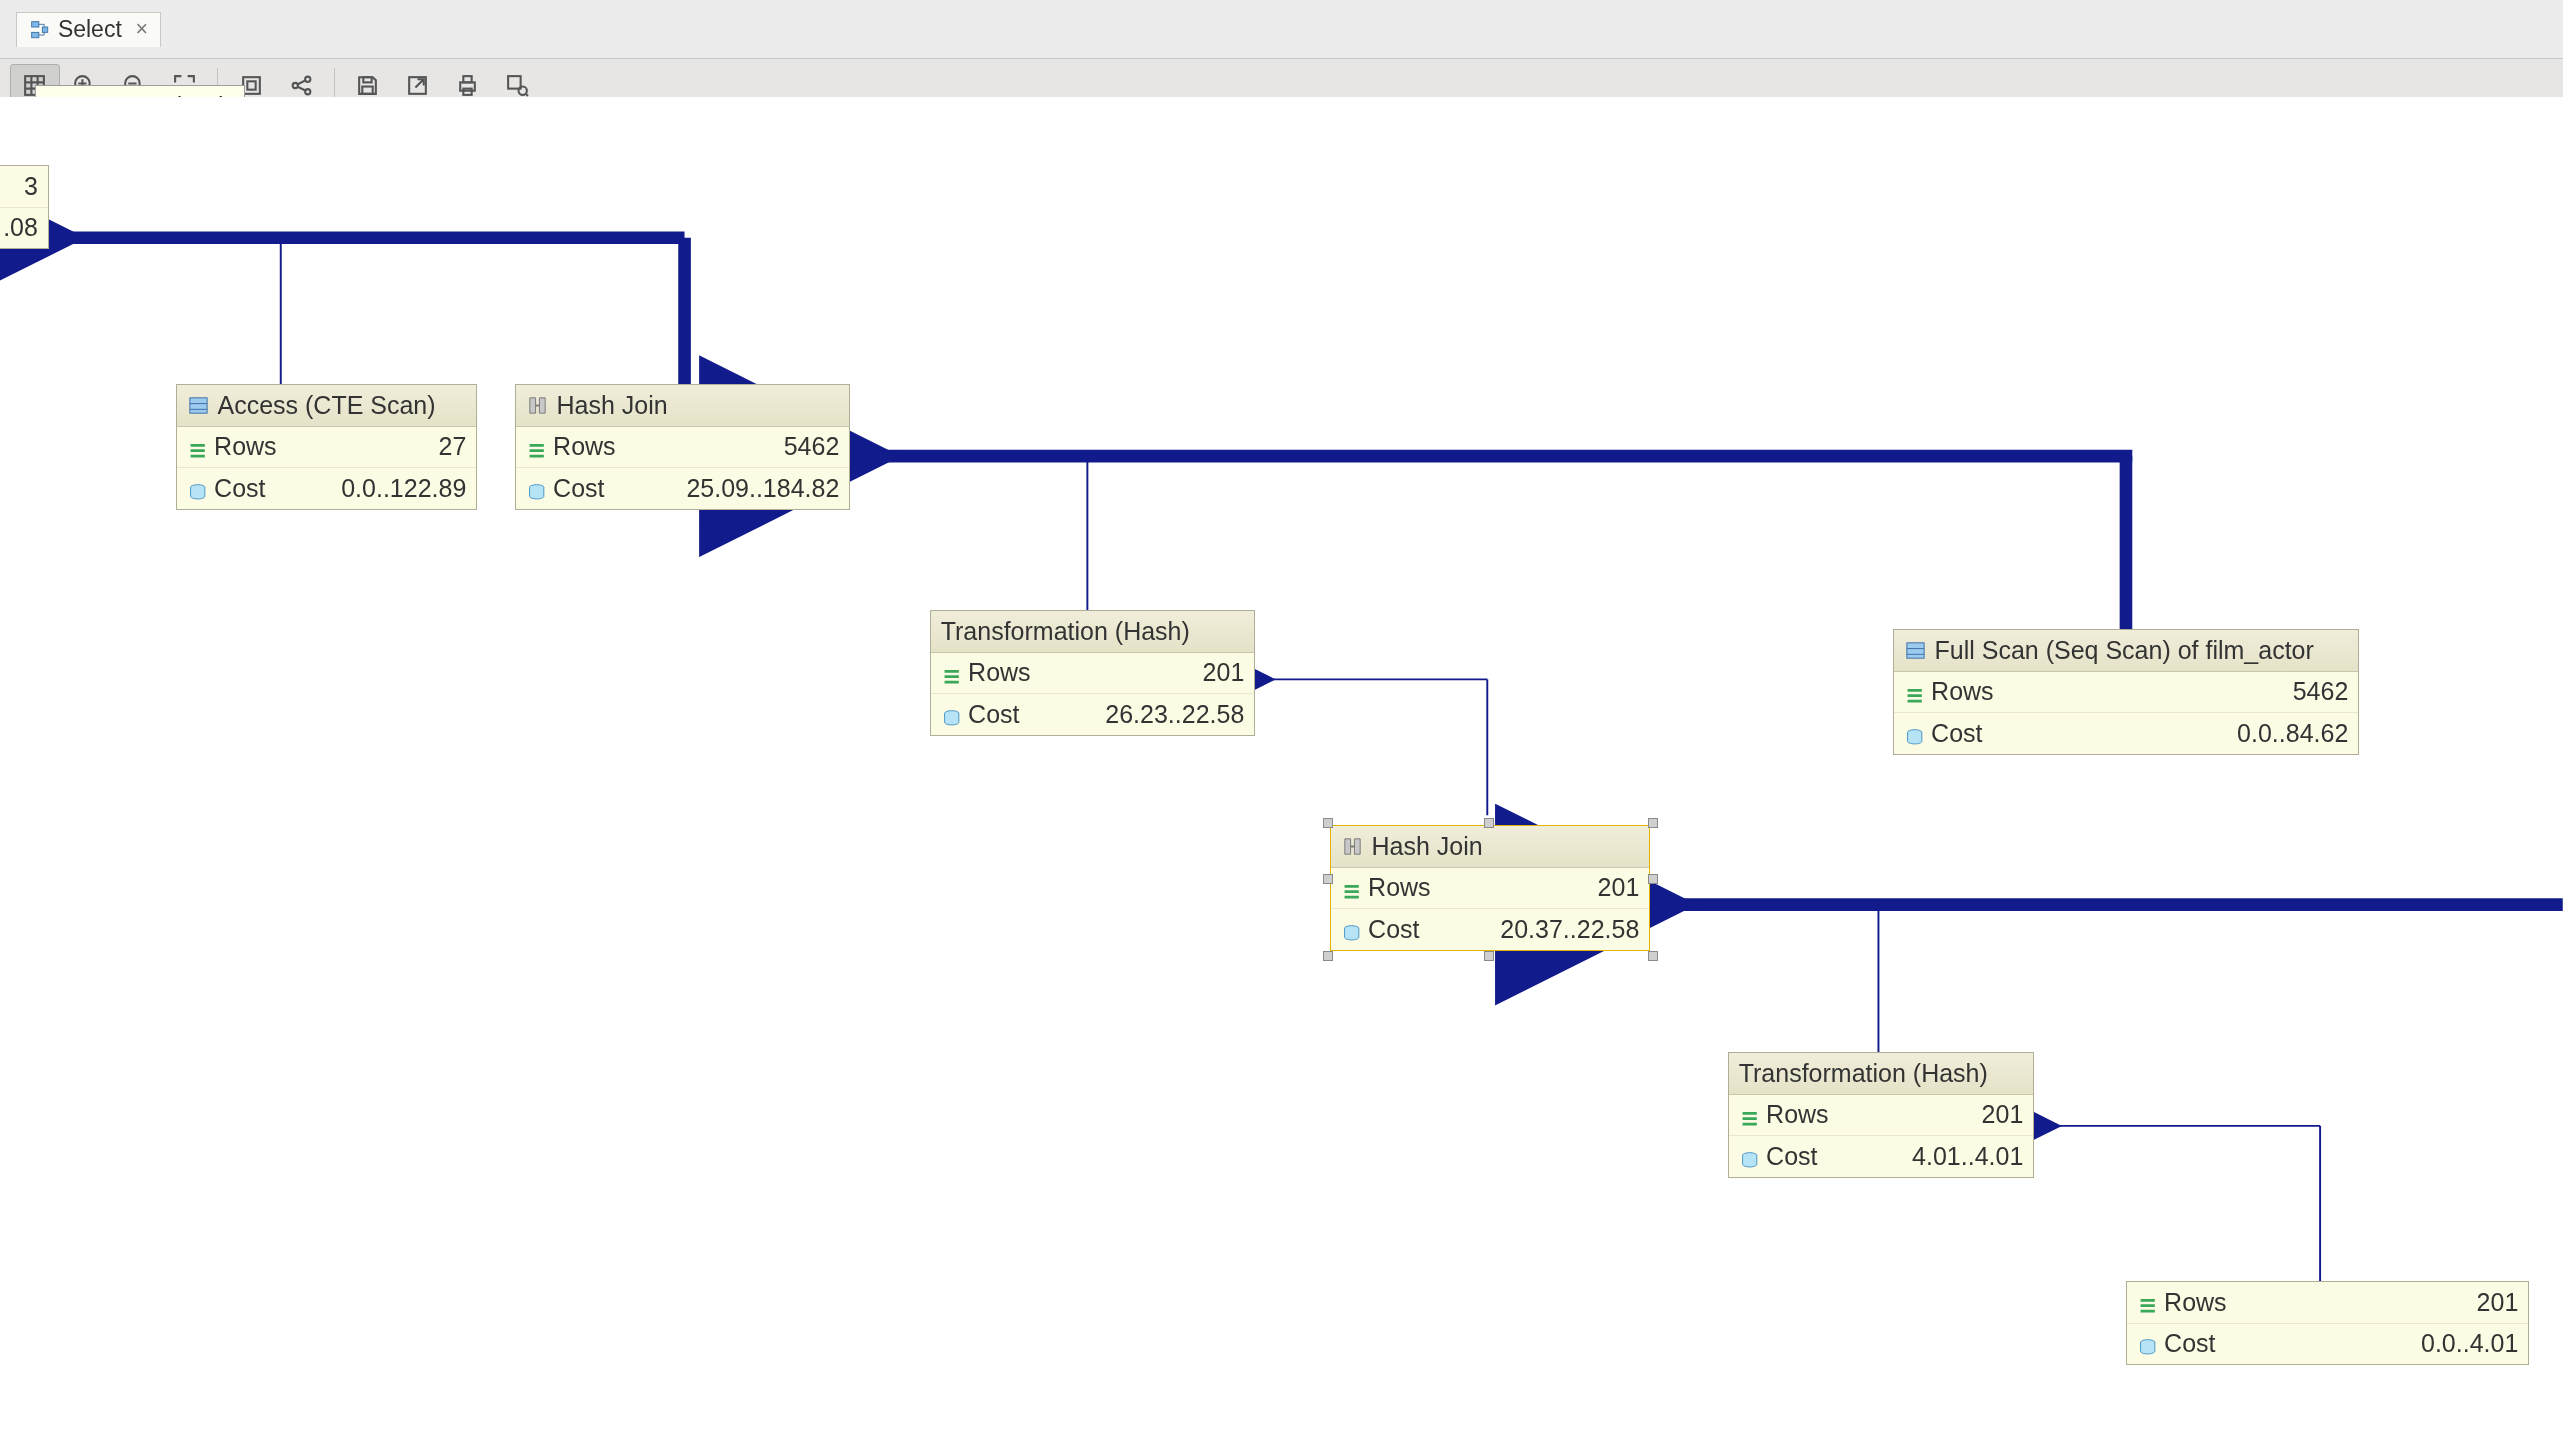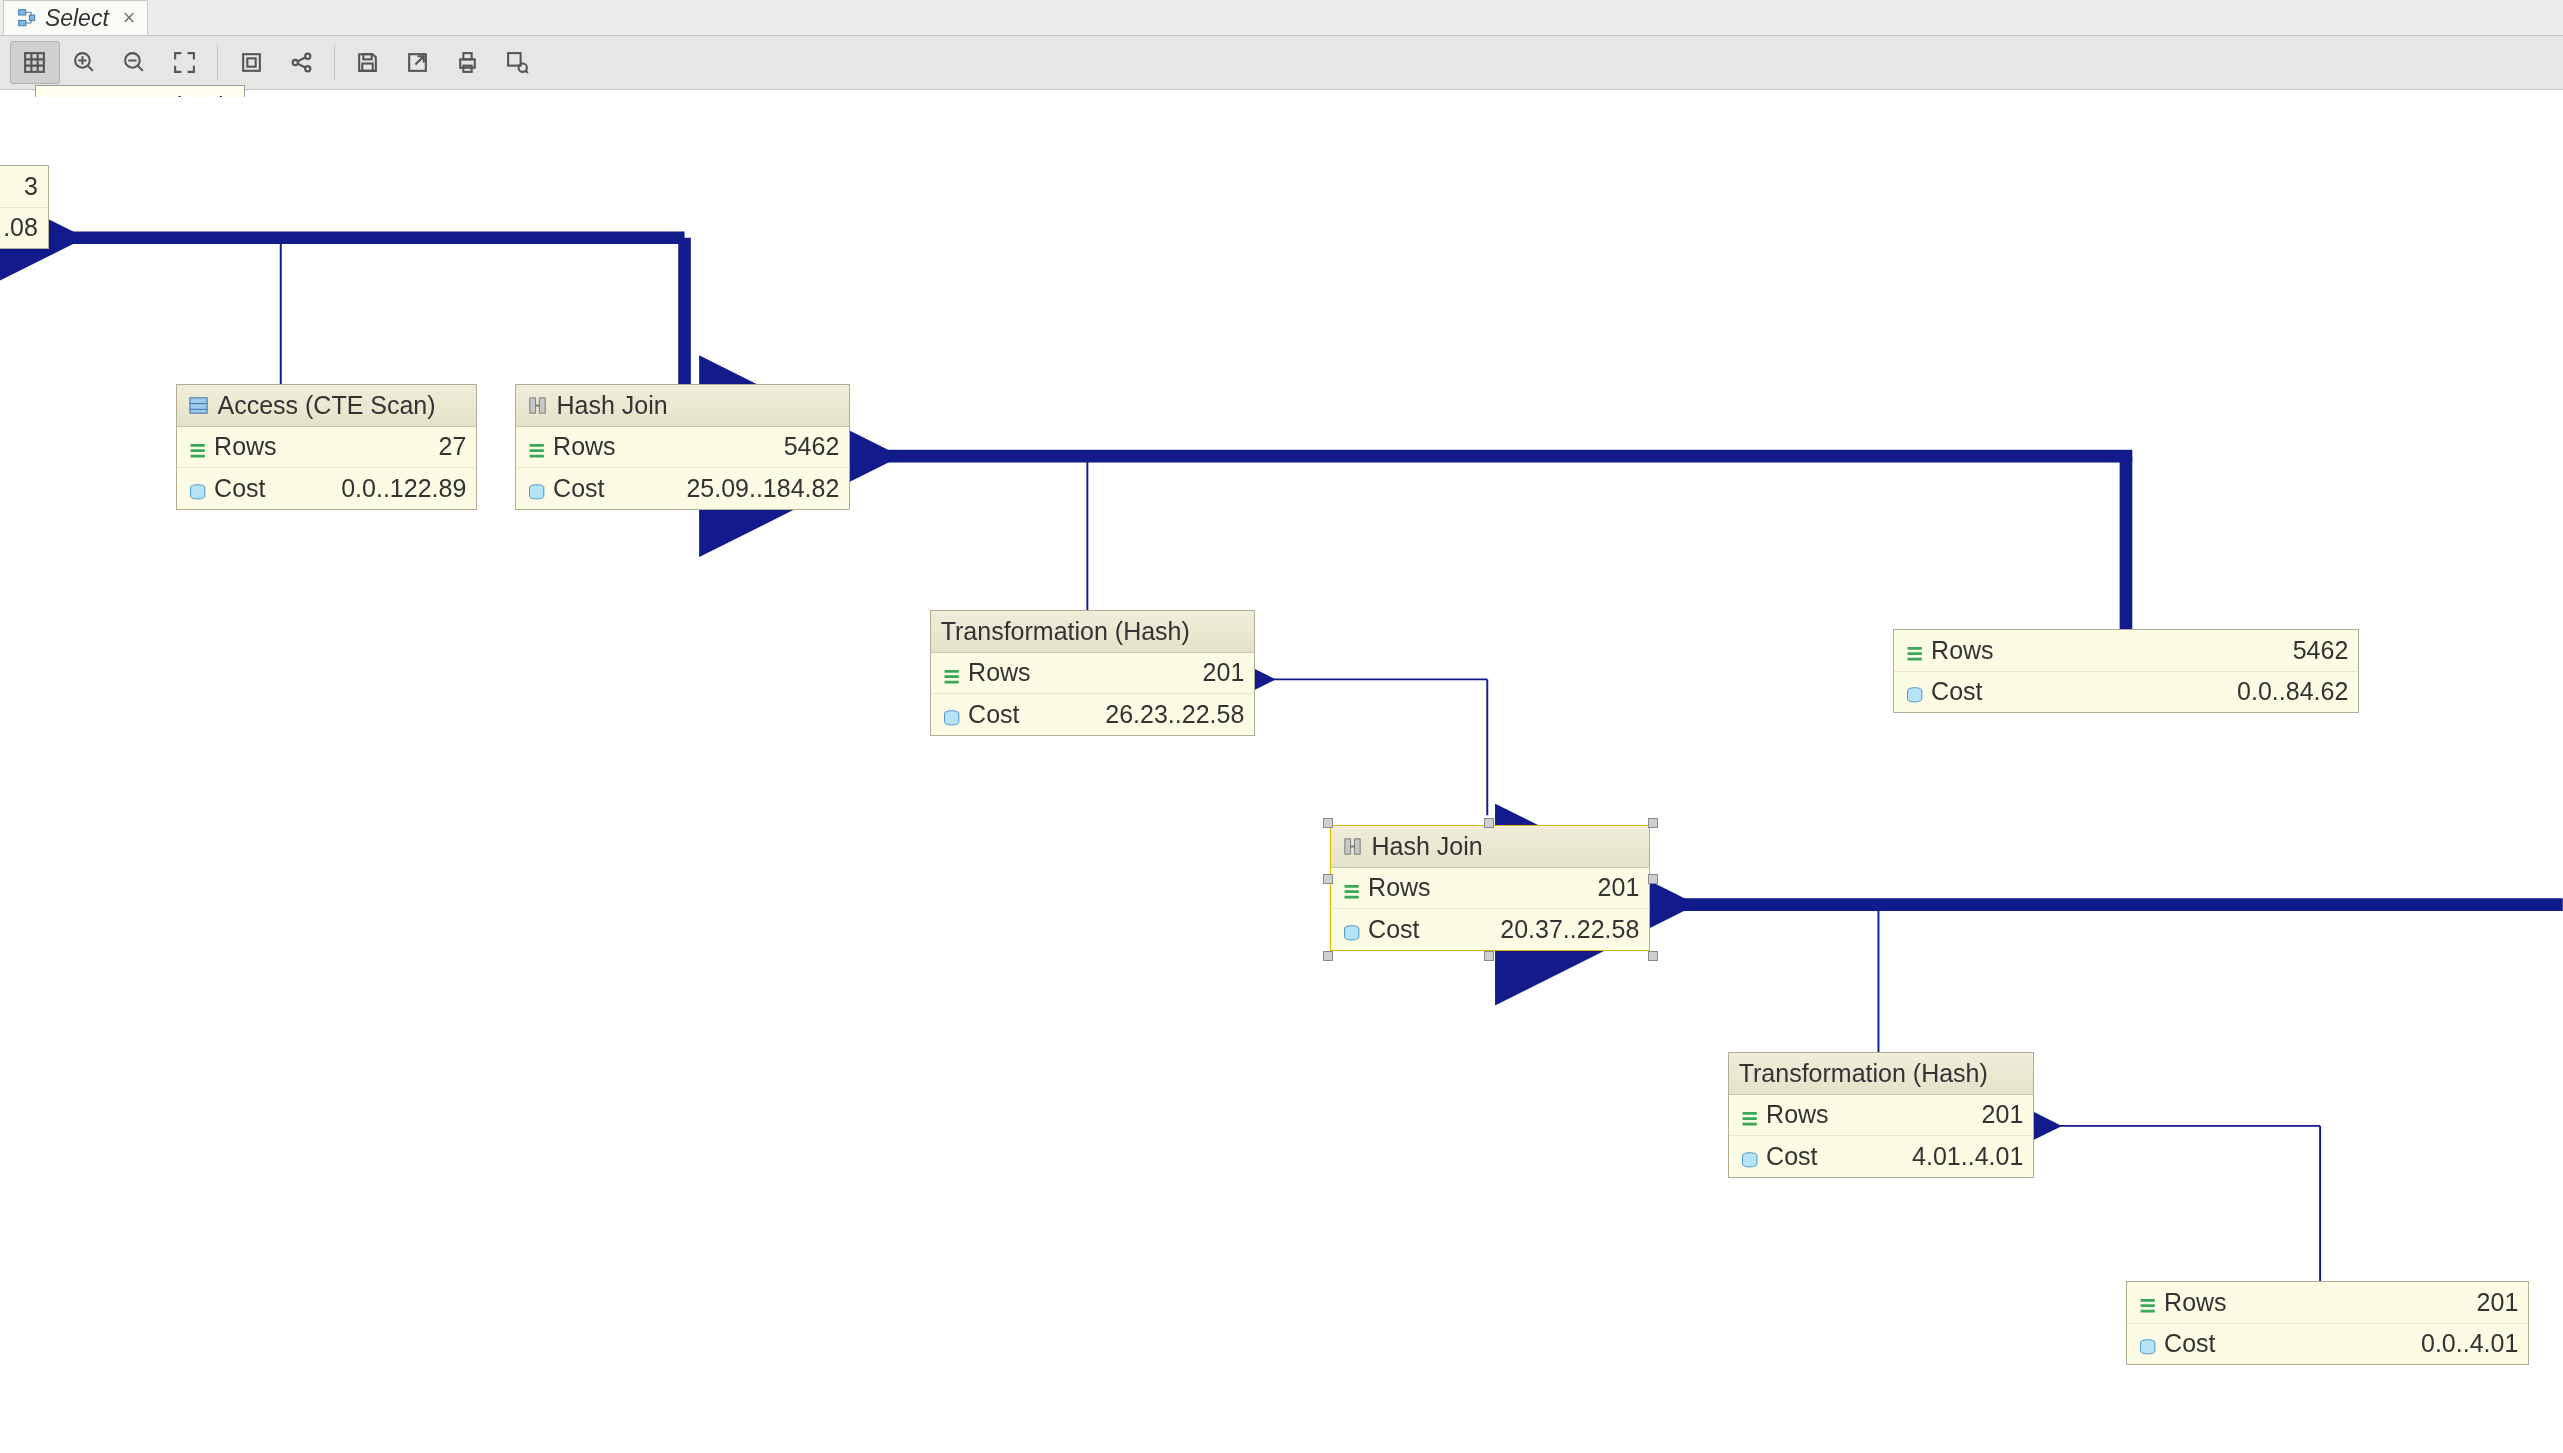--- a/index.html
+++ b/index.html
@@ -1,20 +1,20 @@
 <!DOCTYPE html>
 <html><head>
 <meta charset="utf-8">
 <style>
   * { box-sizing: border-box; margin: 0; padding: 0; }
   html, body { width: 100%; height: 100%; font-family: Arial, Helvetica, sans-serif; background: #fff; }
   .app { position: relative; width: 2563px; height: 1453px; overflow: hidden; }
 
   
-  .tabbar { height: 36px; background: #edecec; border-bottom: 1px solid #c8c8c8; display: flex; align-items: center; padding-left: 3px; font-style: italic; }
+  .tabbar { height: 59px; background: #edecec; border-bottom: 1px solid #c8c8c8; display: flex; align-items: center; padding-left: 16px; }
   .tab { display: flex; align-items: center; height: 35px; padding: 0 11.7px; background: #fafaf7; border: 1px solid #c8c8c8; border-bottom: none; font-size: 23px; color: #333; gap: 7.8px; }
   .tab .tab-icon { width: 21.4px; height: 21.4px; }
   .tab .close { color: #777; font-size: 21.4px; margin-left: 5.8px; cursor: pointer; }
 
   
   .toolbar { height: 54px; background: #e7e6e5; border-bottom: 1px solid #c4c4c4; display: flex; align-items: center; padding-left: 9.7px; gap: 0; }
   .tool-btn { width: 50px; height: 43px; display: flex; align-items: center; justify-content: center; cursor: pointer; border-radius: 2.9px; }
   .tool-sep { width: 1px; height: 35px; background: #c4c4c4; margin: 0 7.8px; }
   .tool-btn.active { background: #d0d0ce; border: 1px solid #b0b0ae; }
   .tool-icon { stroke: #555; fill: none; stroke-width: 2; }
@@ -255,20 +255,27 @@
               <ellipse cx="12" cy="6" rx="8" ry="3" fill="#b7e3f7" stroke="#3a8ec4"></ellipse>
               <path d="M4 6v10c0 1.7 3.6 3 8 3s8-1.3 8-3V6" fill="#b7e3f7" stroke="#3a8ec4"></path>
             </svg>
         <span class="row-label">Cost</span>
       </div>
       <span class="row-value">26.23..22.58</span>
     </div>
   </div>
 
   <div class="node" style="left:1893px; top:532px; width:466px;">
+    <div class="node-header">
+      <svg class="node-header-icon" viewBox="0 0 24 24">
+            <rect x="3" y="4" width="18" height="16" fill="#9dcbef" stroke="#3a6ea5"></rect>
+            <path d="M3 10h18M3 16h18" stroke="#3a6ea5"></path>
+          </svg>
+      <span class="node-title">Full Scan (Seq Scan) of film_actor</span>
+    </div>
     <div class="node-row">
       <div class="row-left">
         <svg class="row-icon" viewBox="0 0 24 24">
               <path d="M4 6h16M4 12h16M4 18h16" stroke="#3aa859" stroke-width="3"></path>
             </svg>
         <span class="row-label">Rows</span>
       </div>
       <span class="row-value">5462</span>
     </div>
     <div class="node-row">

